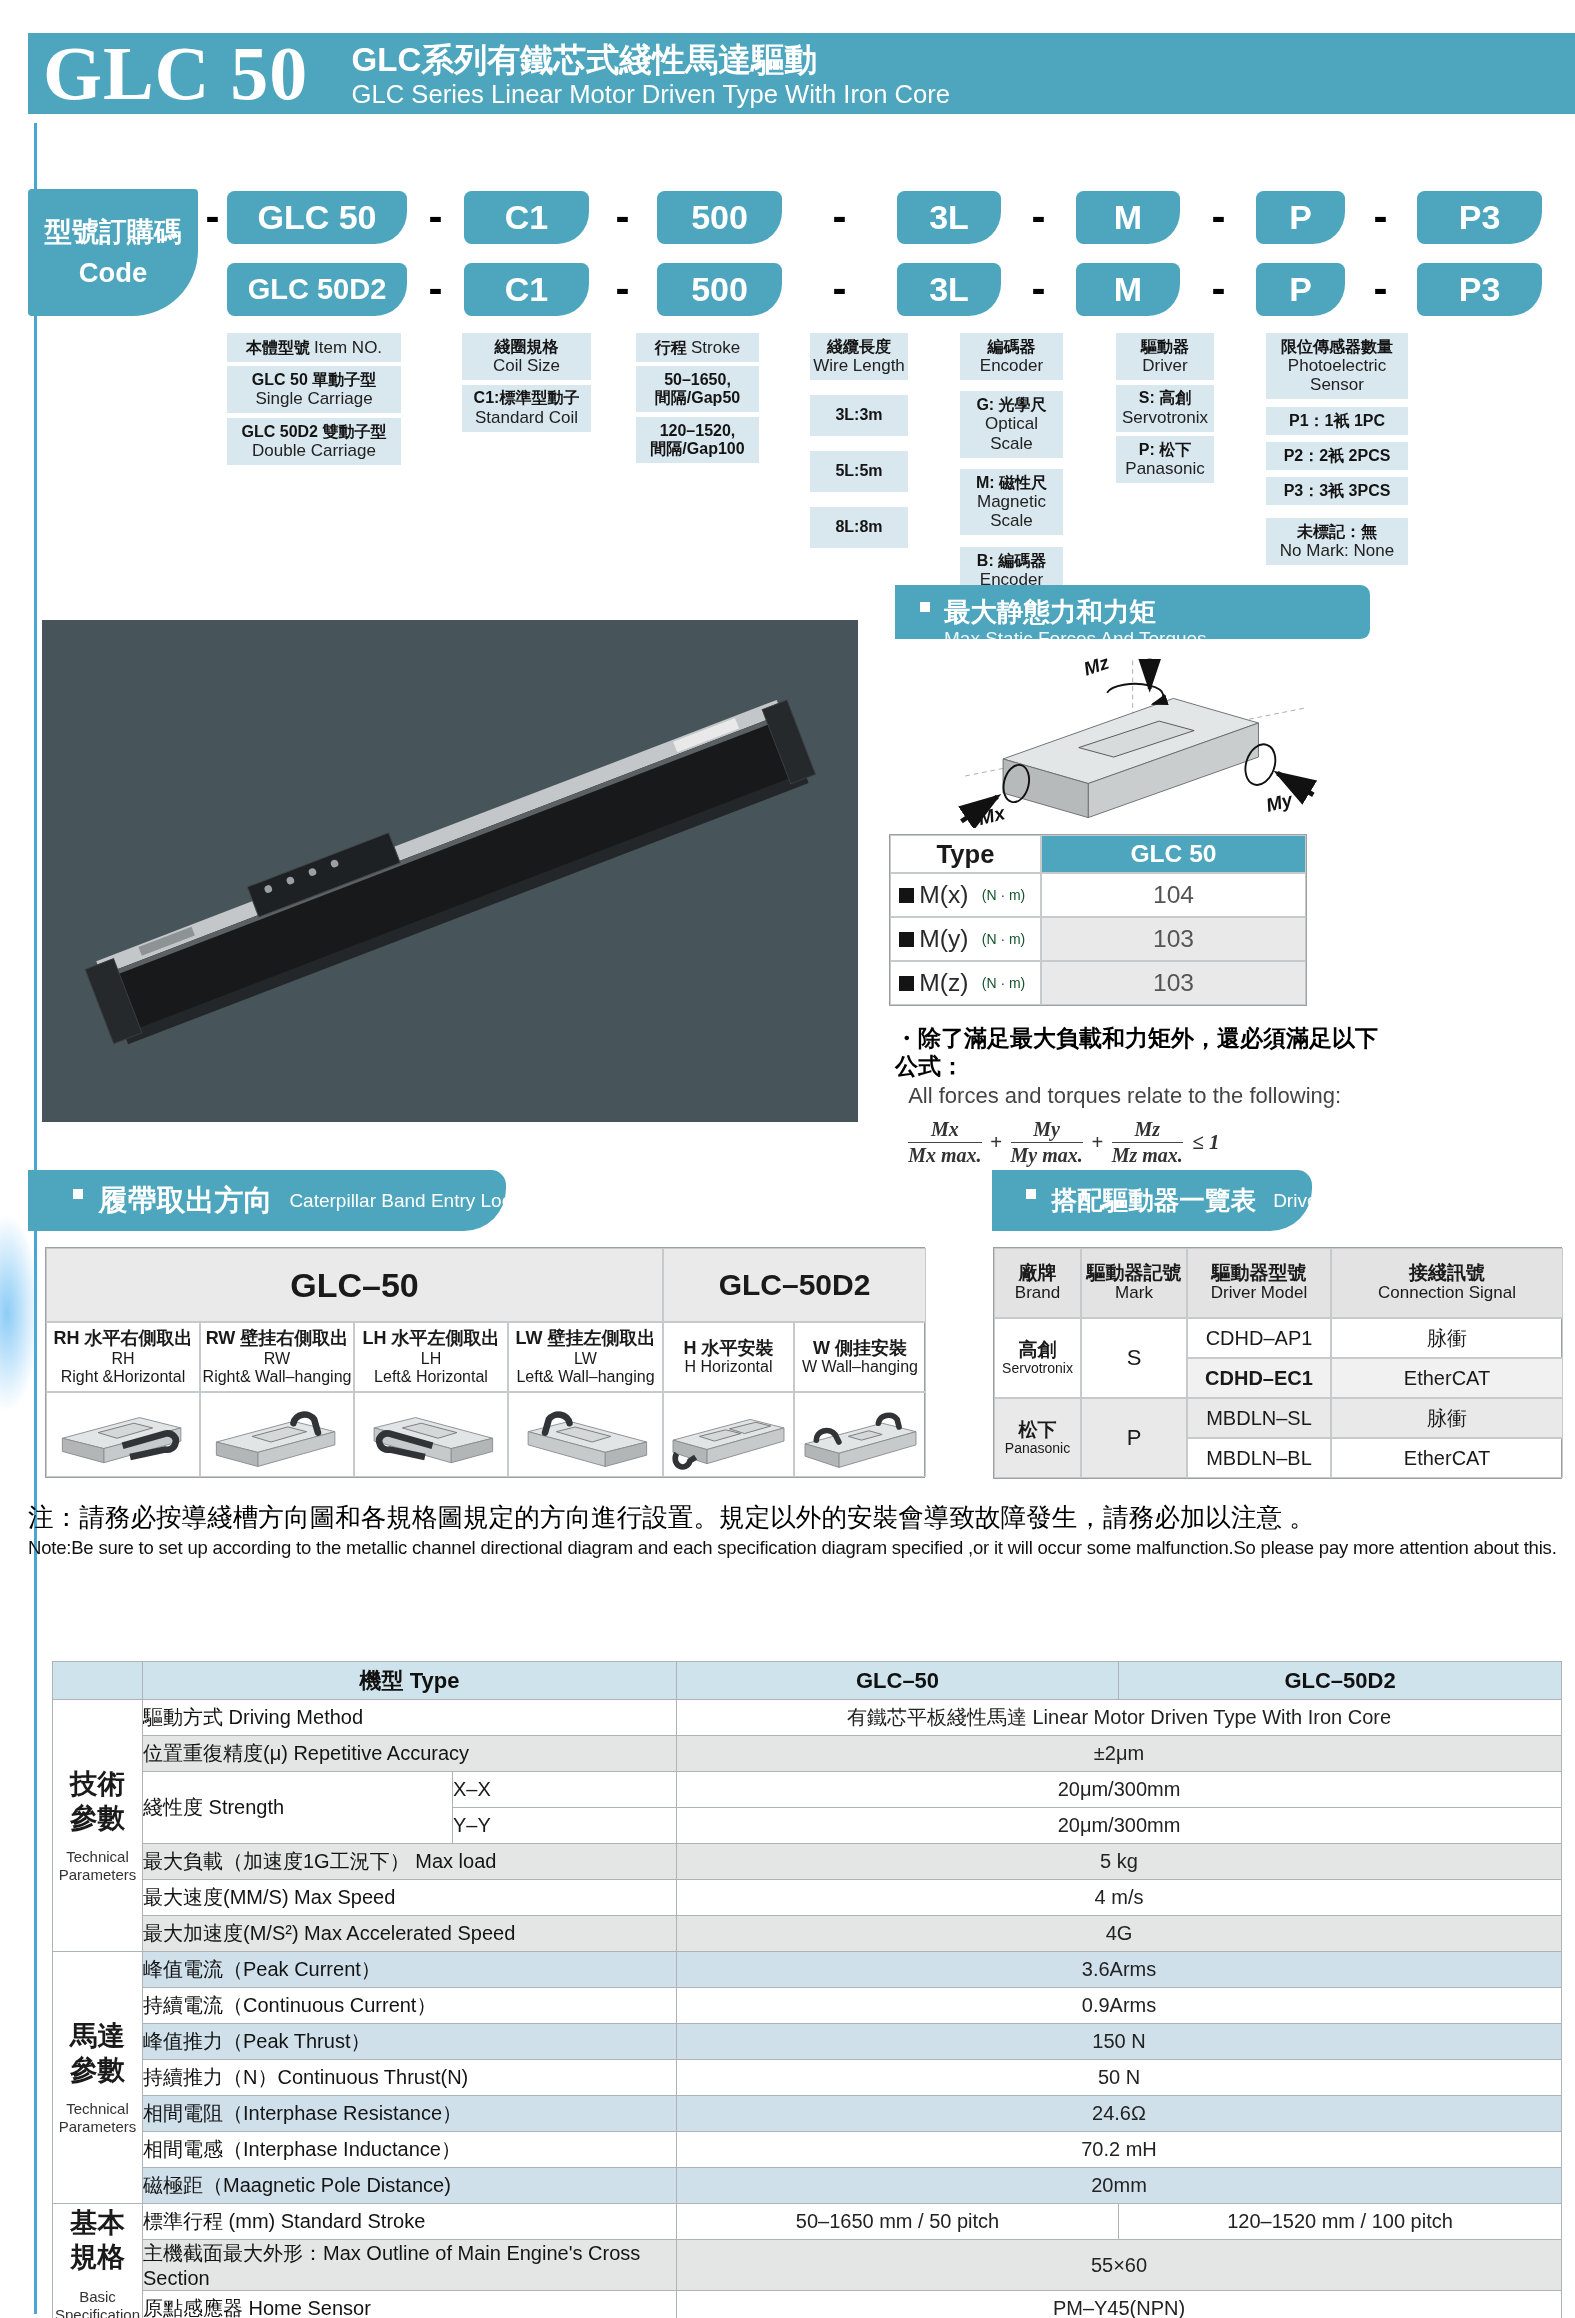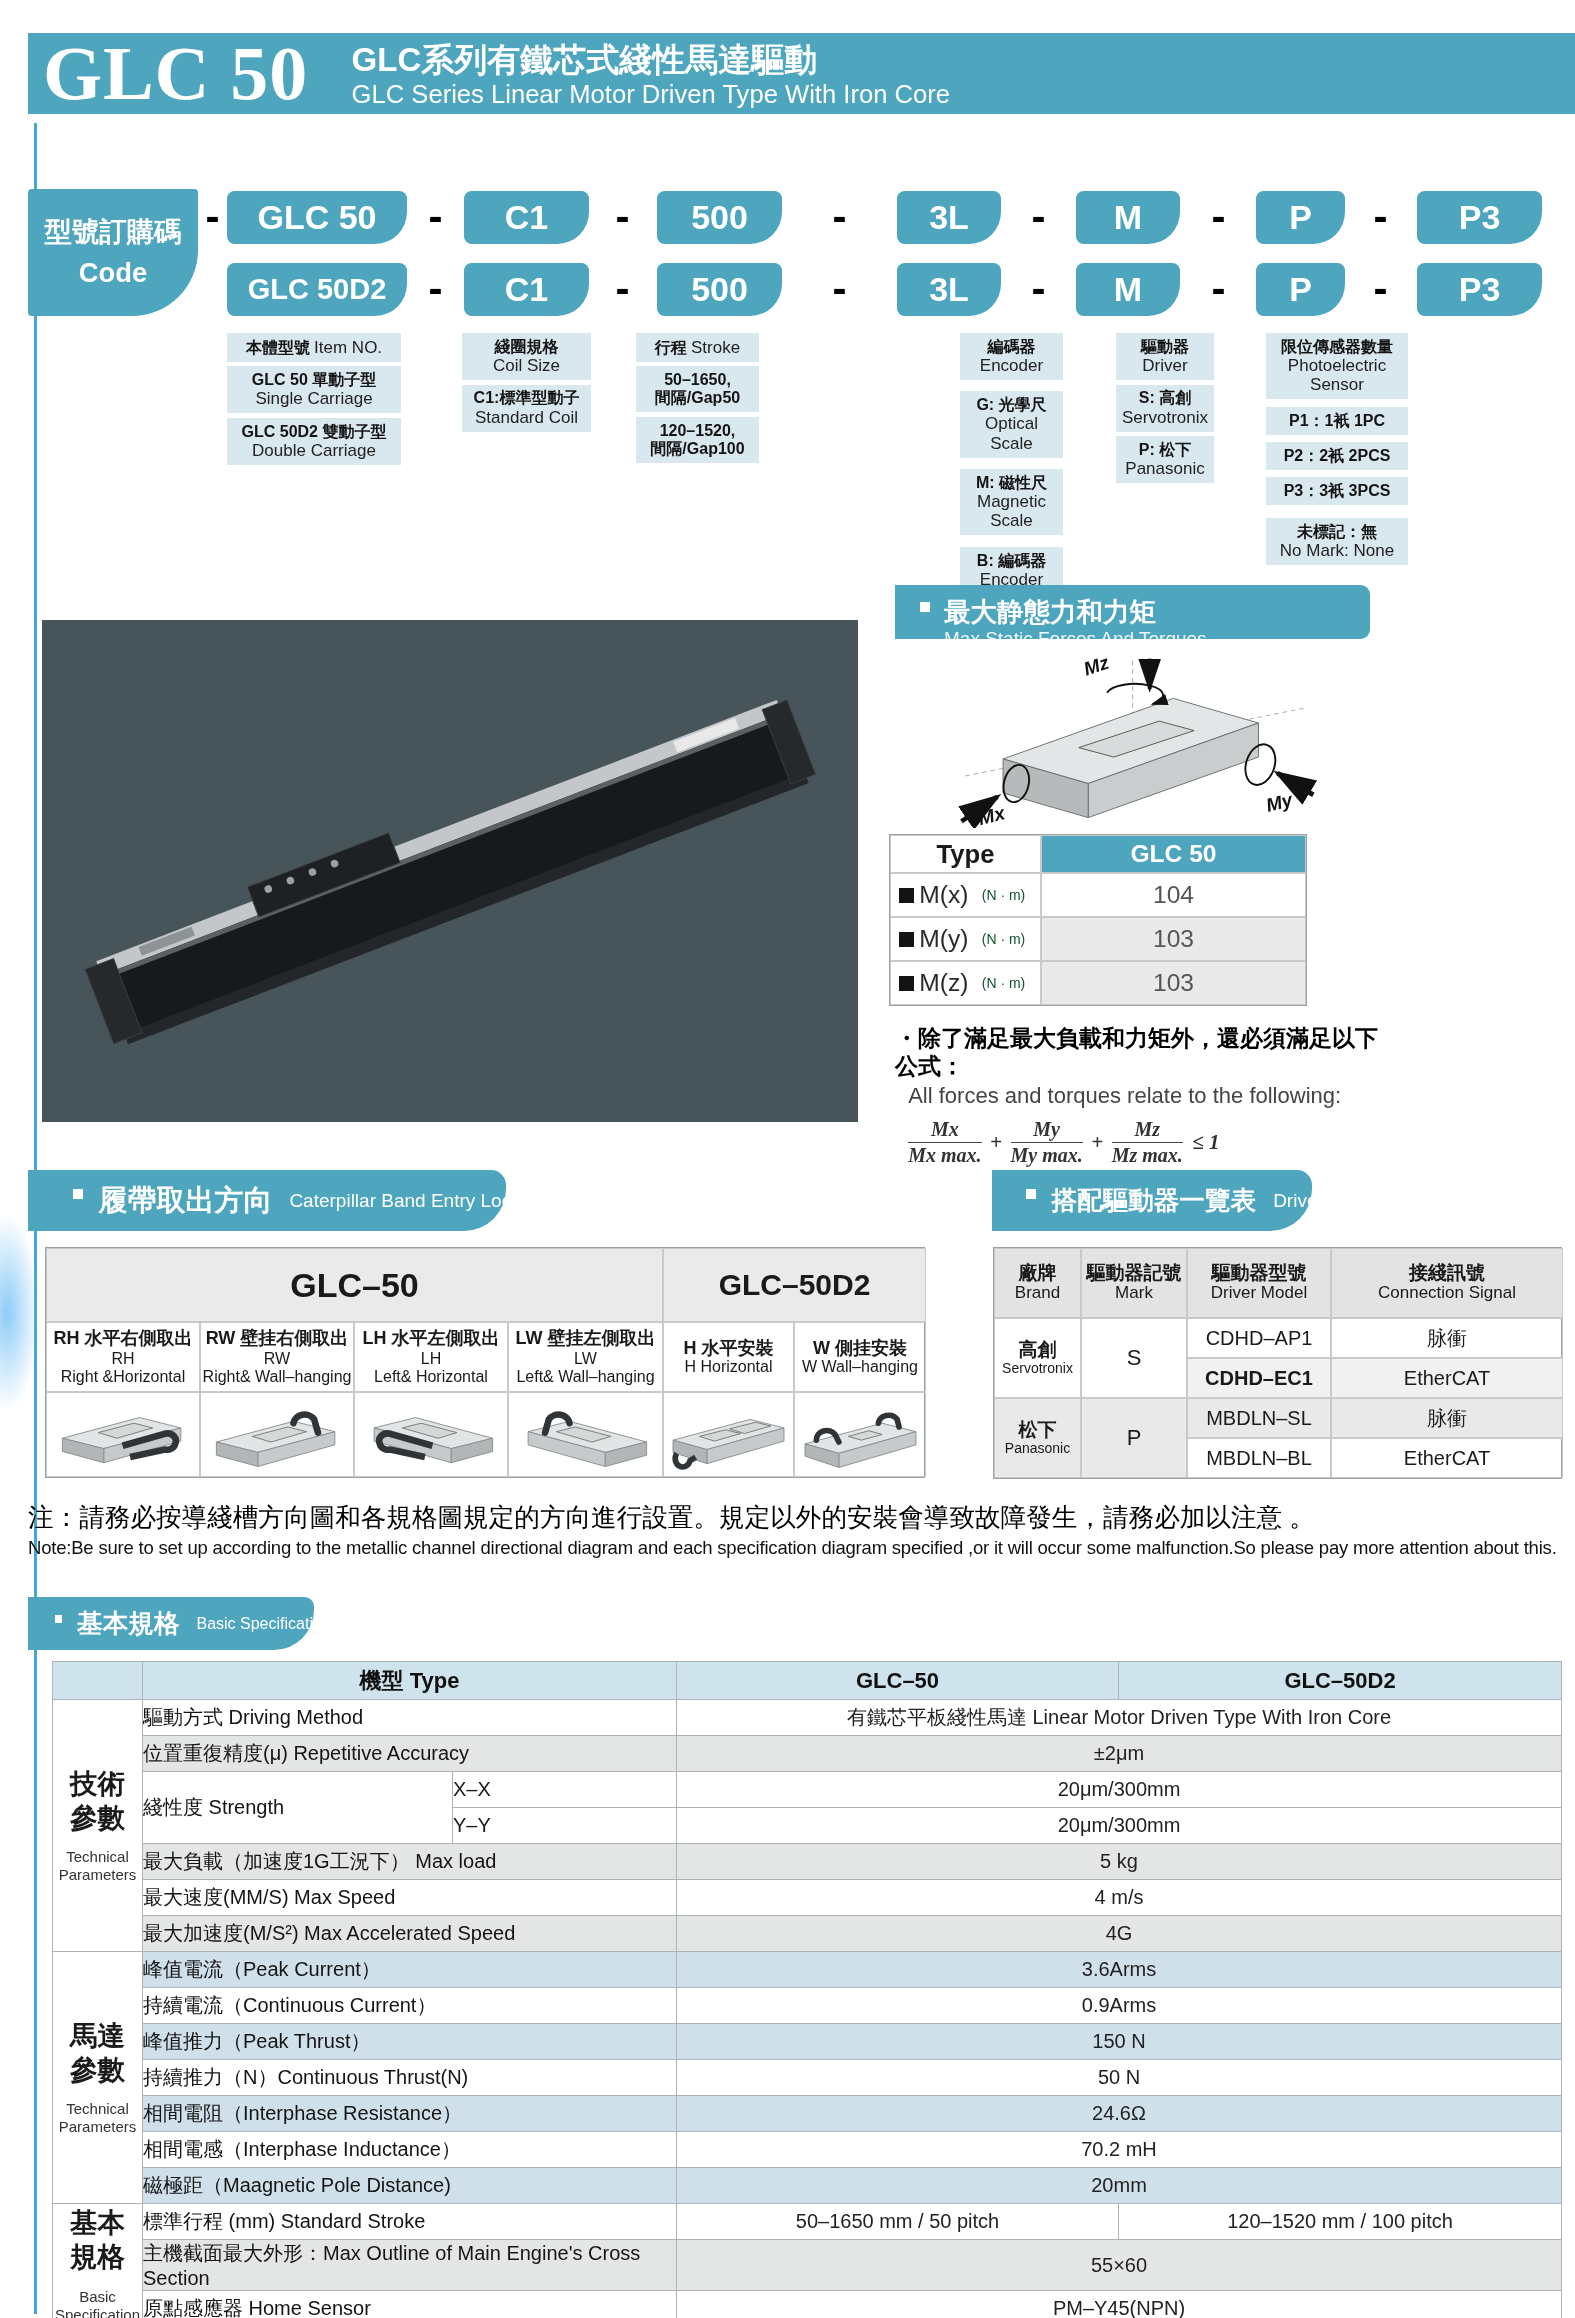--- a/index.html
+++ b/index.html
@@ -187,20 +187,35 @@
     <div class="dbox"><span class="inline"><span class="z">行程</span> <span class="e">Stroke</span></span></div>
     <div class="dbox">
         <span class="z">50–1650,</span>
         <span class="z">間隔/Gap50</span>
       </div>
     <div class="dbox">
         <span class="z">120–1520,</span>
         <span class="z">間隔/Gap100</span>
       </div>
   </div>
+  <div class="dcol" style="left:810px;top:333px;width:98px;gap:15px;">
+    <div class="dbox">
+        <span class="z">綫纜長度</span>
+        <span class="e">Wire Length</span>
+      </div>
+    <div class="dbox" style="padding:11.4px 2.8px;">
+        <span class="z">3L:3m</span>
+      </div>
+    <div class="dbox" style="padding:11.4px 2.8px;">
+        <span class="z">5L:5m</span>
+      </div>
+    <div class="dbox" style="padding:11.4px 2.8px;">
+        <span class="z">8L:8m</span>
+      </div>
+  </div>
   <div class="dcol" style="left:960px;top:333px;width:103px;gap:11.4px;">
     <div class="dbox">
         <span class="z">編碼器</span>
         <span class="e">Encoder</span>
       </div>
     <div class="dbox">
         <span class="z">G: 光學尺</span>
         <span class="e">Optical Scale</span>
       </div>
     <div class="dbox">
@@ -483,25 +498,20 @@
     <div class="cell pgray" style="grid-row:4/6;grid-column:2;font-size:22px;">P</div>
     <div class="cell pgray" style="grid-row:4;grid-column:3;">MBDLN–SL</div>
     <div class="cell pgray" style="grid-row:4;grid-column:4;">脉衝</div>
     <div class="cell" style="grid-row:5;grid-column:3;">MBDLN–BL</div>
     <div class="cell" style="grid-row:5;grid-column:4;">EtherCAT</div>
   </div>
 
   <div class="abs note-zh">注：請務必按導綫槽方向圖和各規格圖規定的方向進行設置。規定以外的安裝會導致故障發生，請務必加以注意 。</div>
   <div class="abs note-en">Note:Be sure to set up according to the metallic channel directional diagram and each specification diagram  specified ,or it will occur some malfunction.So please pay more attention about this.</div>
 
-  <div class="abs secband basband teal">
-    <span class="sqb small"></span>
-    <span class="zh">基本規格</span>
-    <span class="en">Basic Specification</span>
-  </div>
 
   <div class="abs spec">
     <table class="st">
       <colgroup>
           <col style="width:90px">
           <col style="width:310px">
           <col style="width:224px">
           <col style="width:442px">
           <col style="width:443px">
         </colgroup>

